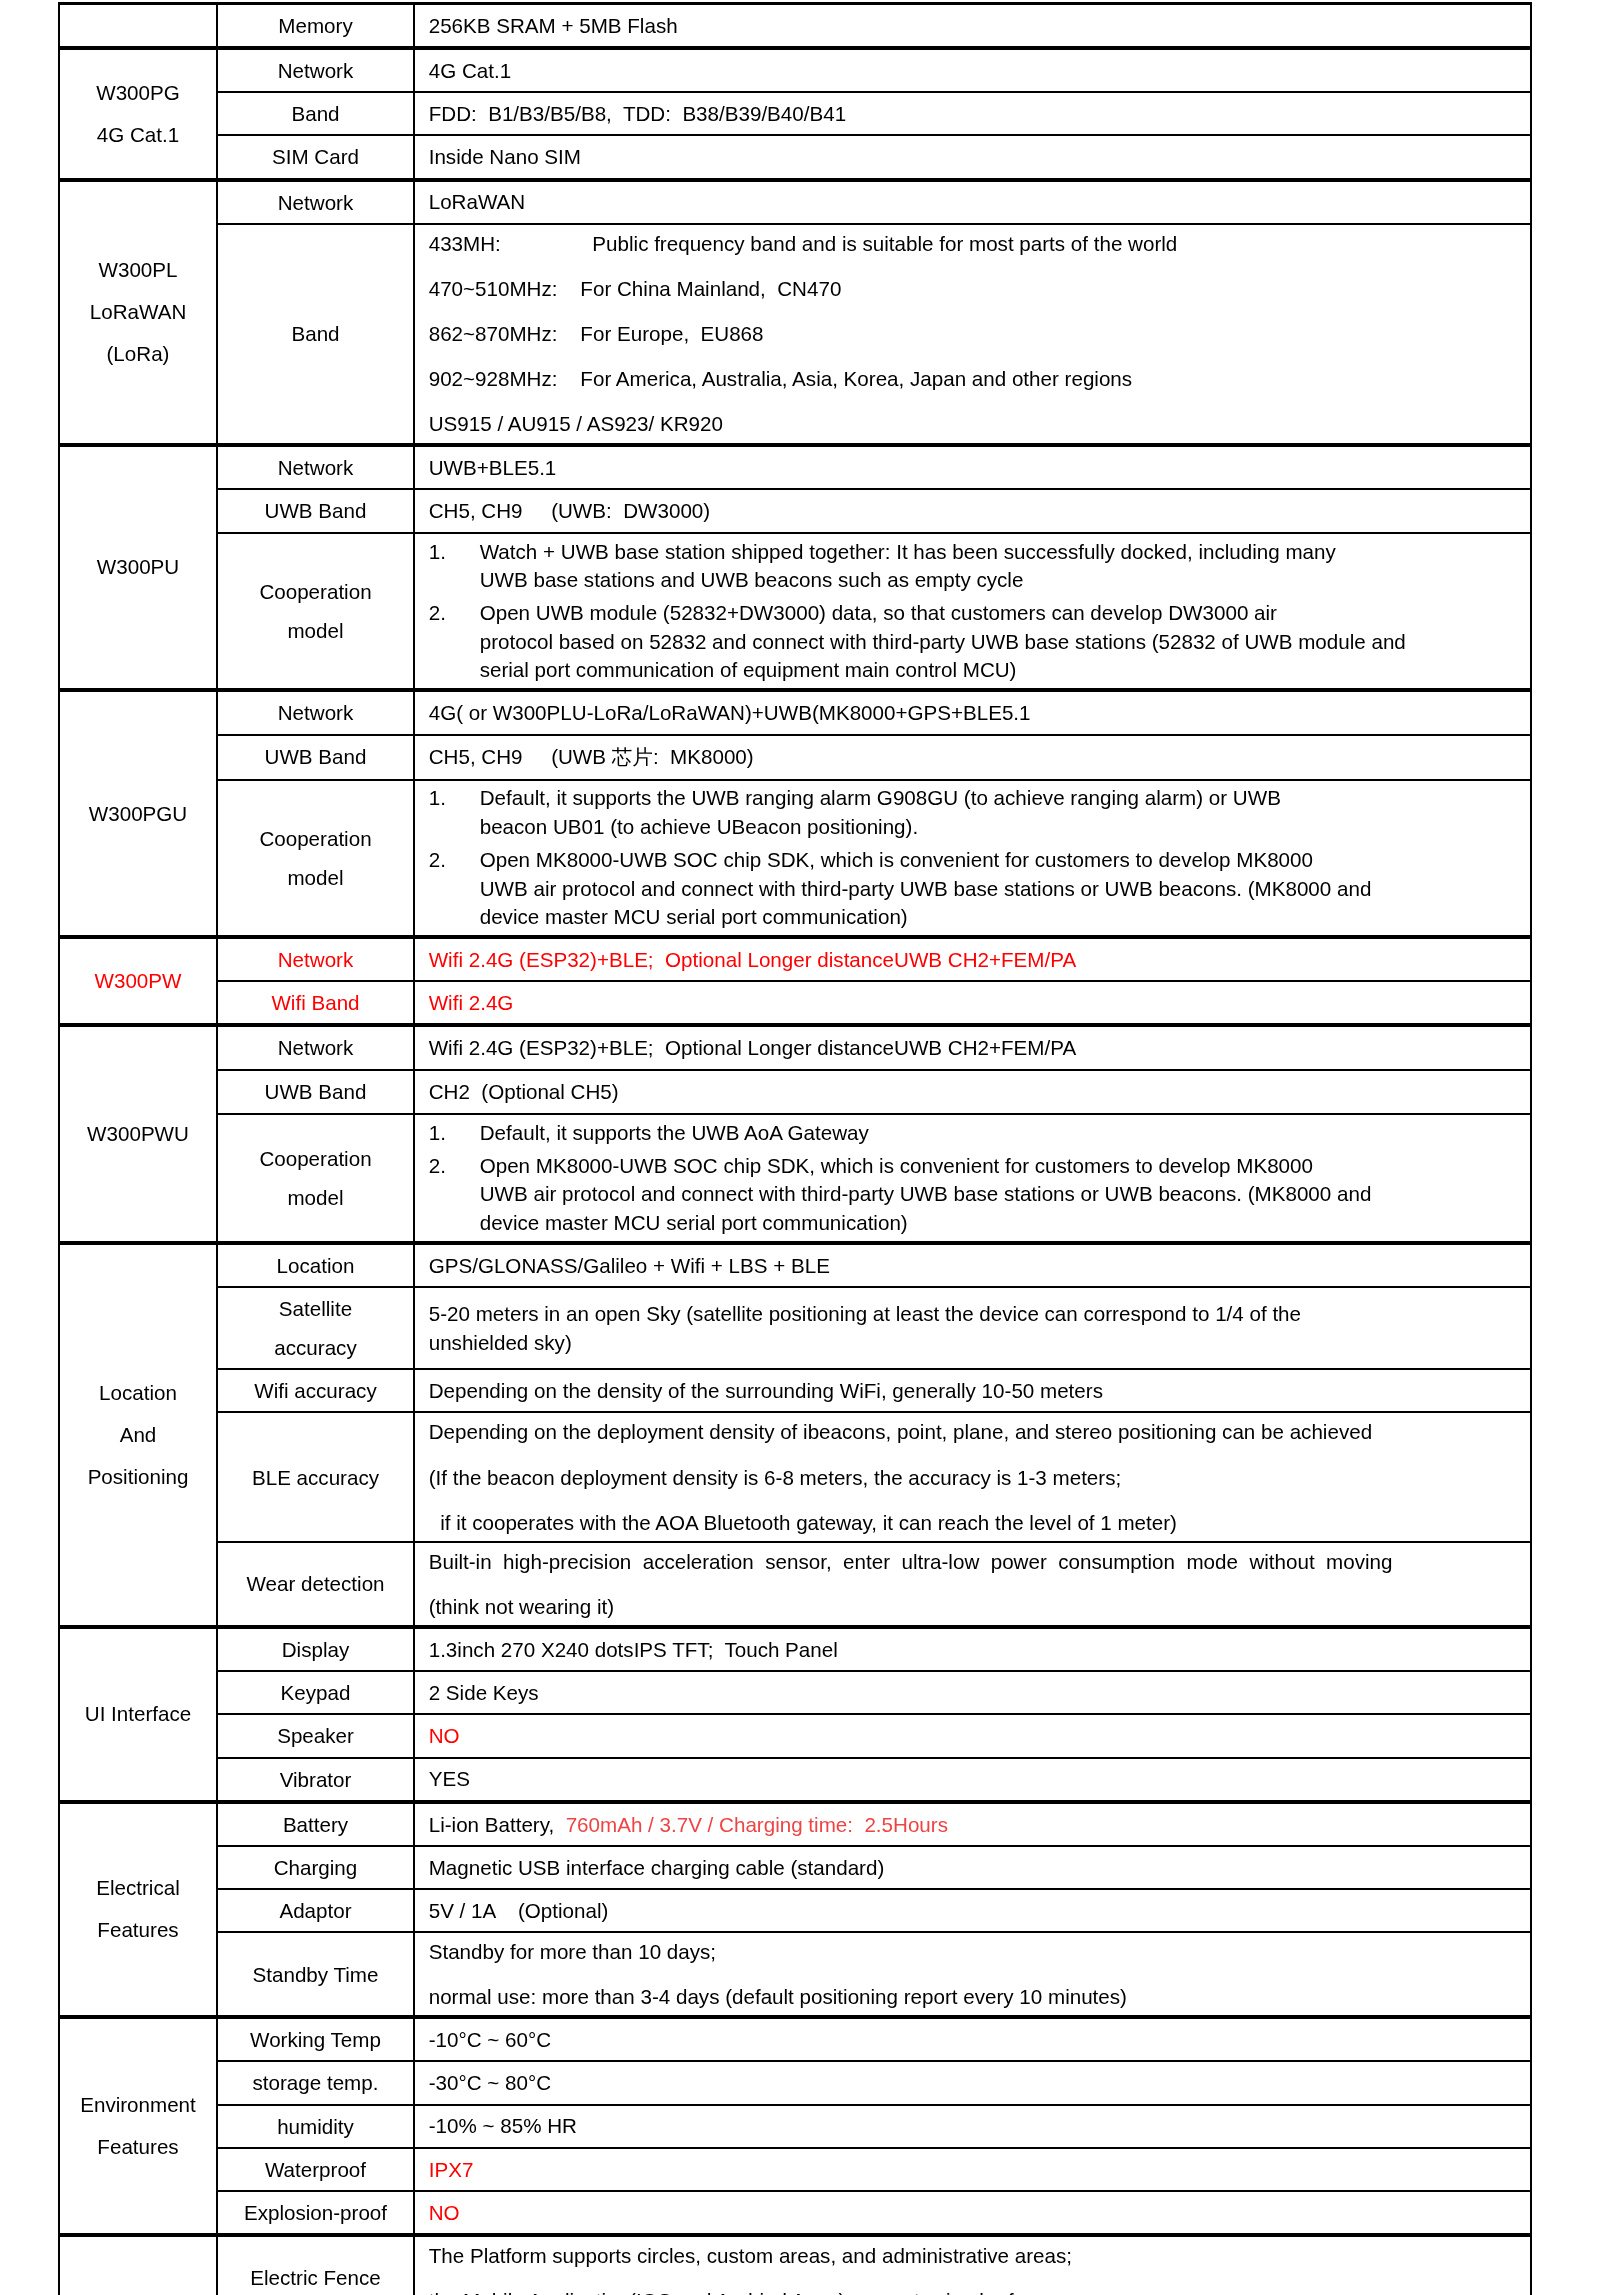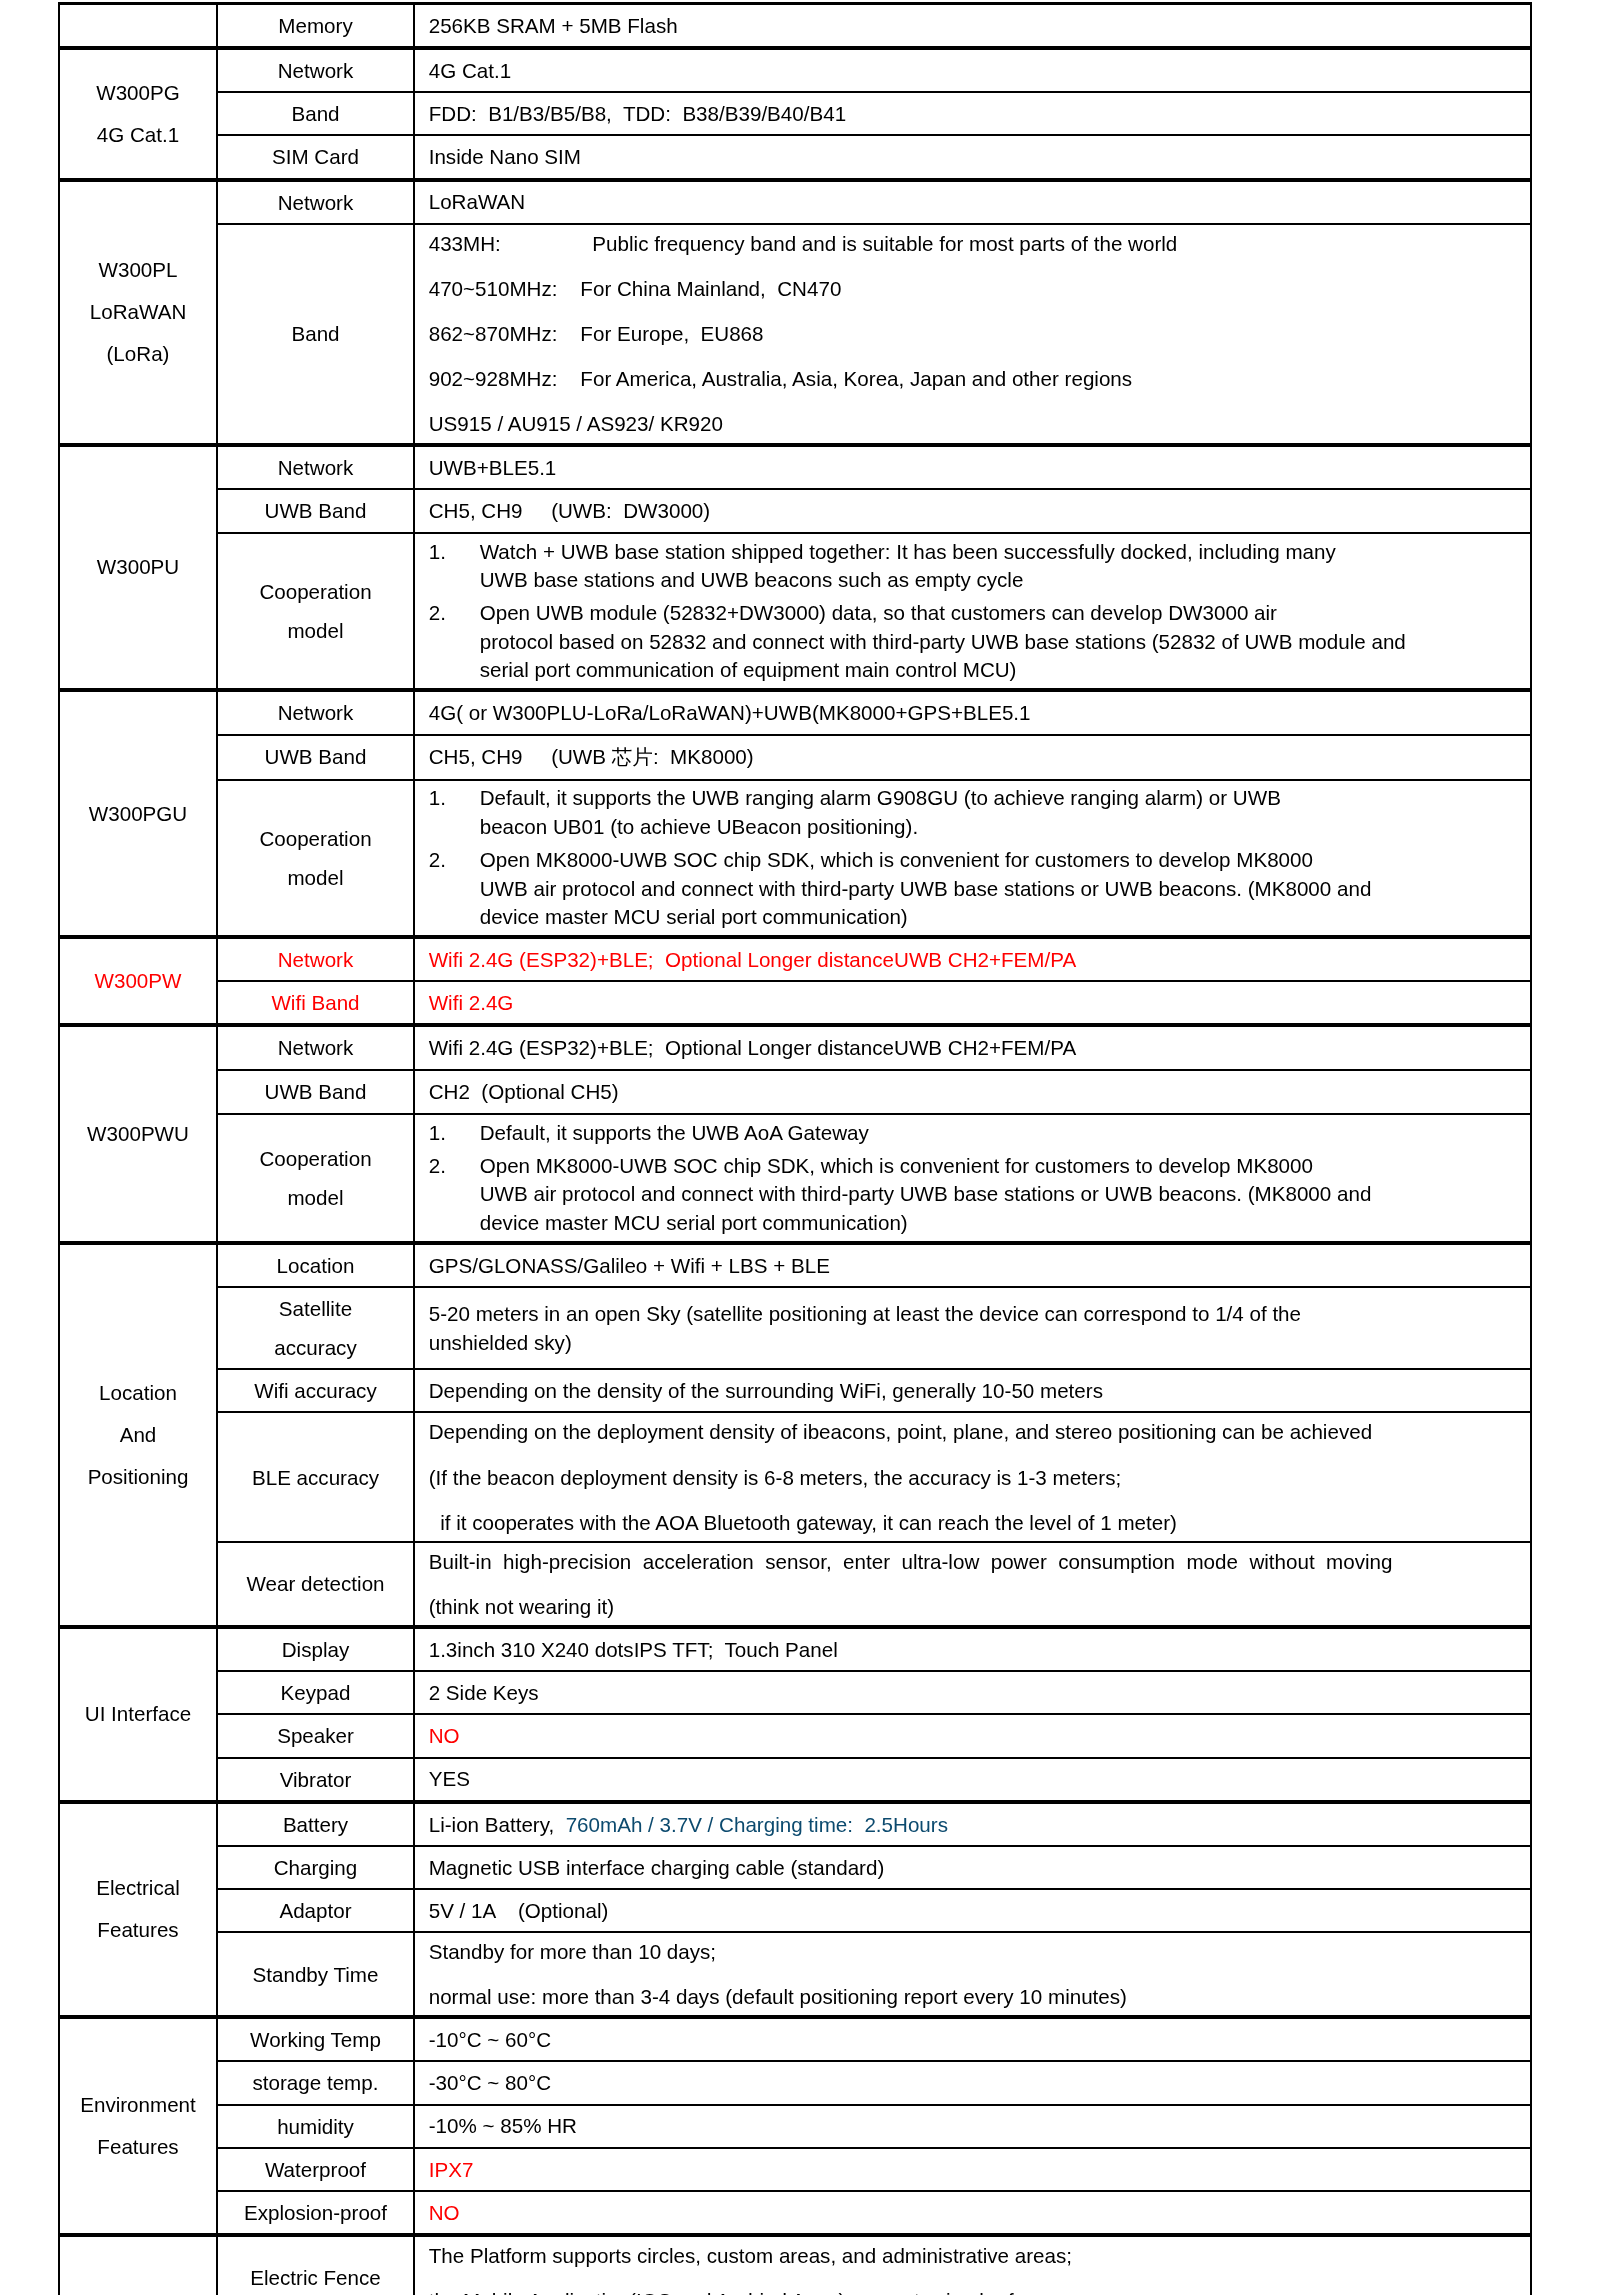--- a/index.html
+++ b/index.html
@@ -28,21 +28,21 @@
   td.val  { padding: 3.9px 12.8px 3.9px 13.7px; }
   .vline  { line-height: 1.42; white-space: pre-wrap; }
   td.wide .vline + .vline { margin-top: 16px; }
   td.tight .vline + .vline { margin-top: 0; }
   .list-item { display: flex; }
   .list-item + .list-item { margin-top: 4.9px; }
   .lnum   { flex: 0 0 51px; line-height: 1.38; }
   .llines { flex: 1; min-width: 0; }
   .llines .vline { line-height: 1.38; }
   .red, .red .vline, .red .lline, .red .gline { color: #ff0000; }
-  span.red { color: #0c4a6e; }
+  span.red { color: #ef4444; }
 </style>
 </head>
 <body>
 
 <div class="doc">
   <table class="spec">
     <colgroup>
       <col style="width:158px">
       <col style="width:197px">
       <col>
@@ -305,21 +305,21 @@
           </td>
         </tr>
         <tr style="height: 43px;">
           <td class="group" rowspan="4">
             <div class="gline">UI Interface</div>
           </td>
           <td class="attr">
             <div class="lline">Display</div>
           </td>
           <td class="val">
-            <div class="vline">1.3inch 310 X240 dotsIPS TFT;  Touch Panel</div>
+            <div class="vline">1.3inch 270 X240 dotsIPS TFT;  Touch Panel</div>
           </td>
         </tr>
         <tr style="height: 41px;">
           <td class="attr">
             <div class="lline">Keypad</div>
           </td>
           <td class="val">
             <div class="vline">2 Side Keys</div>
           </td>
         </tr>

